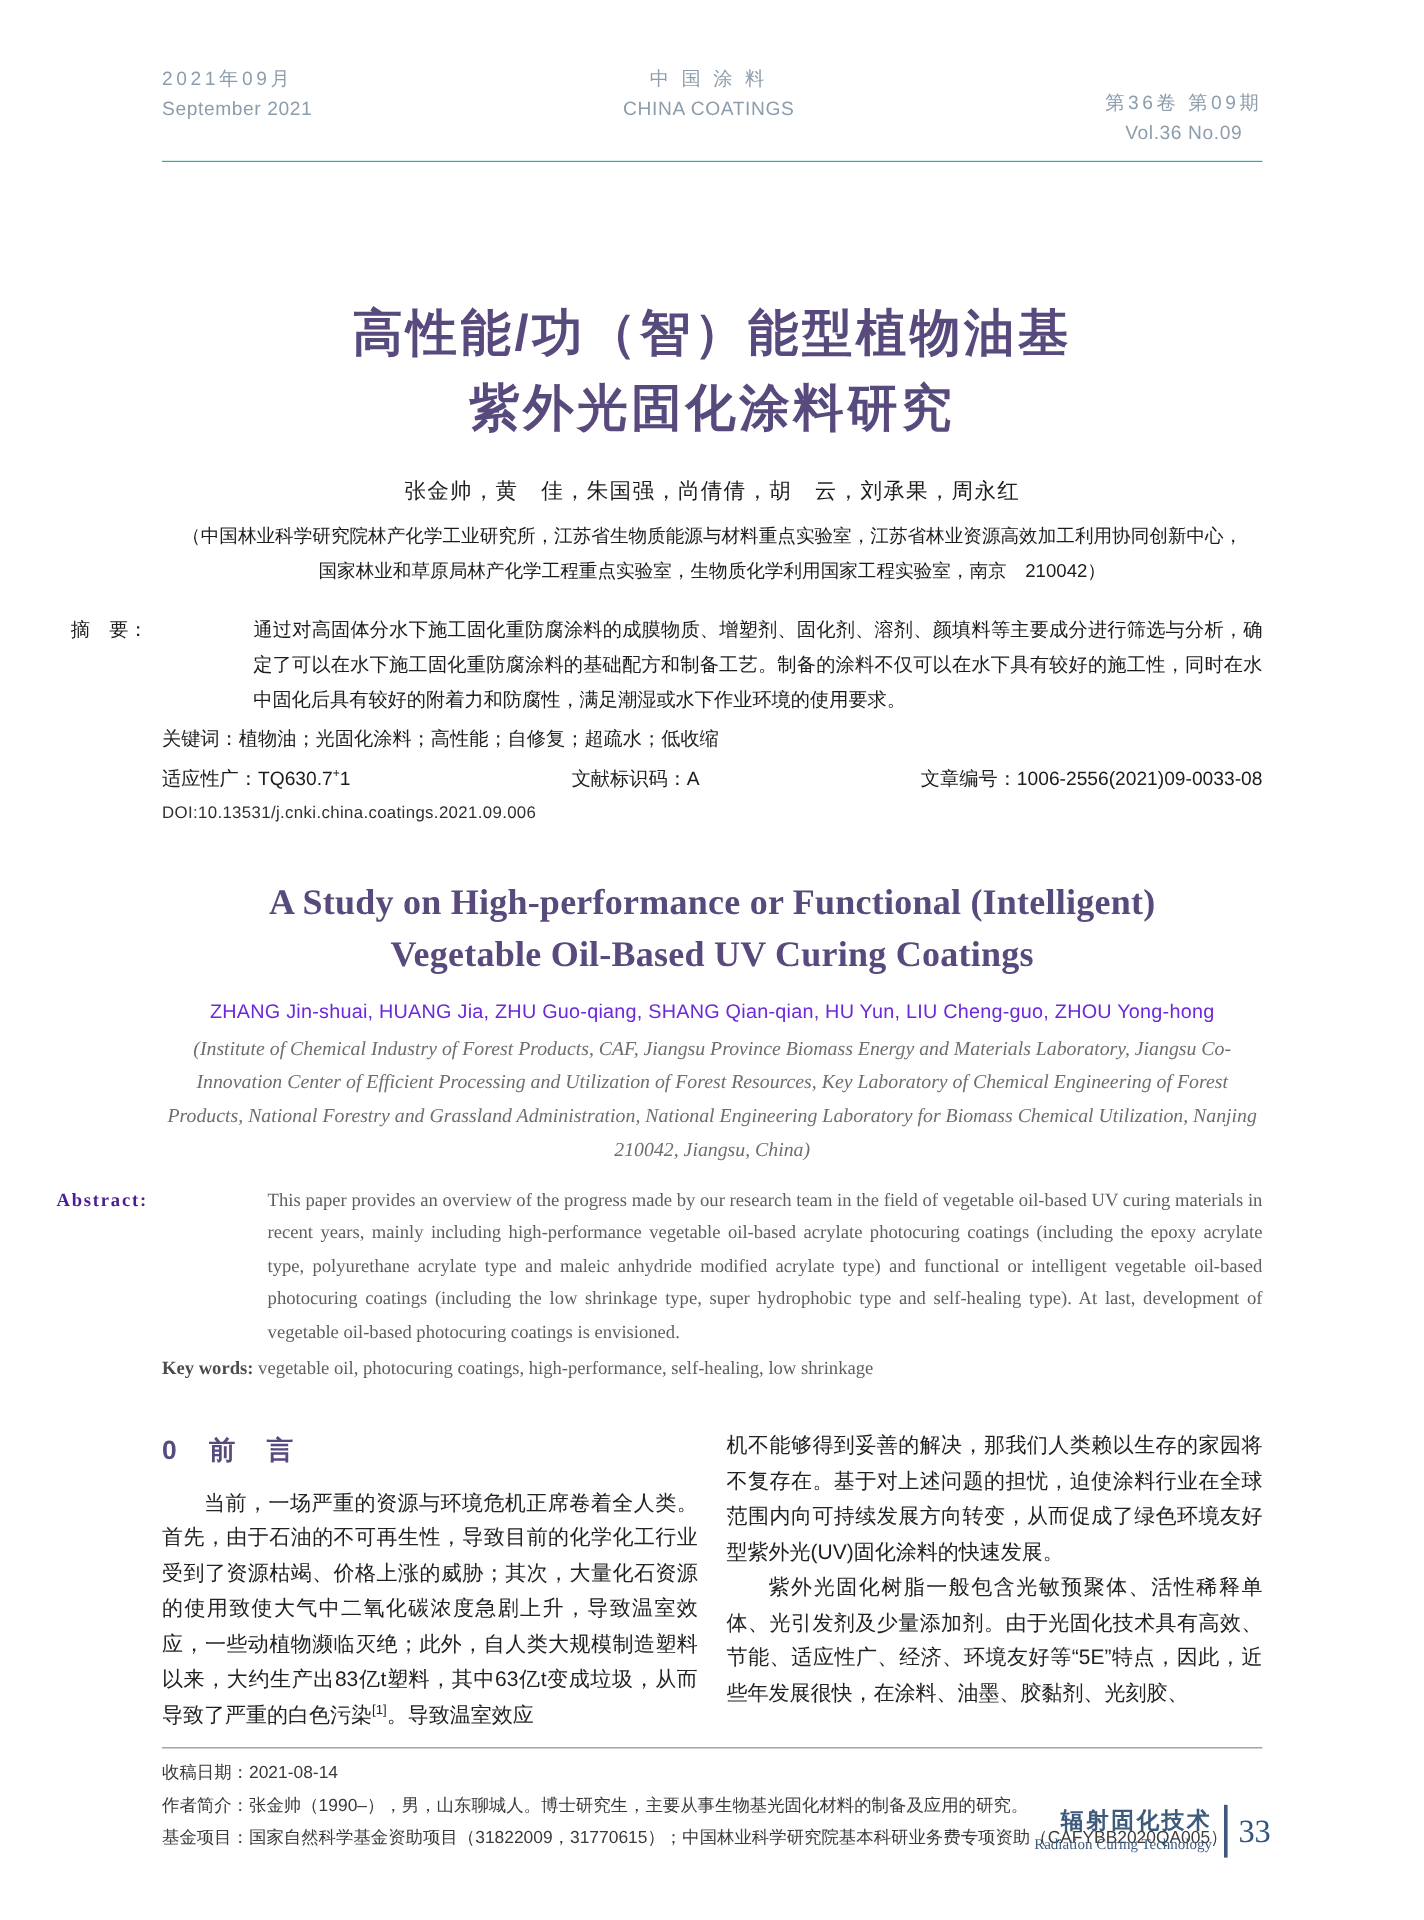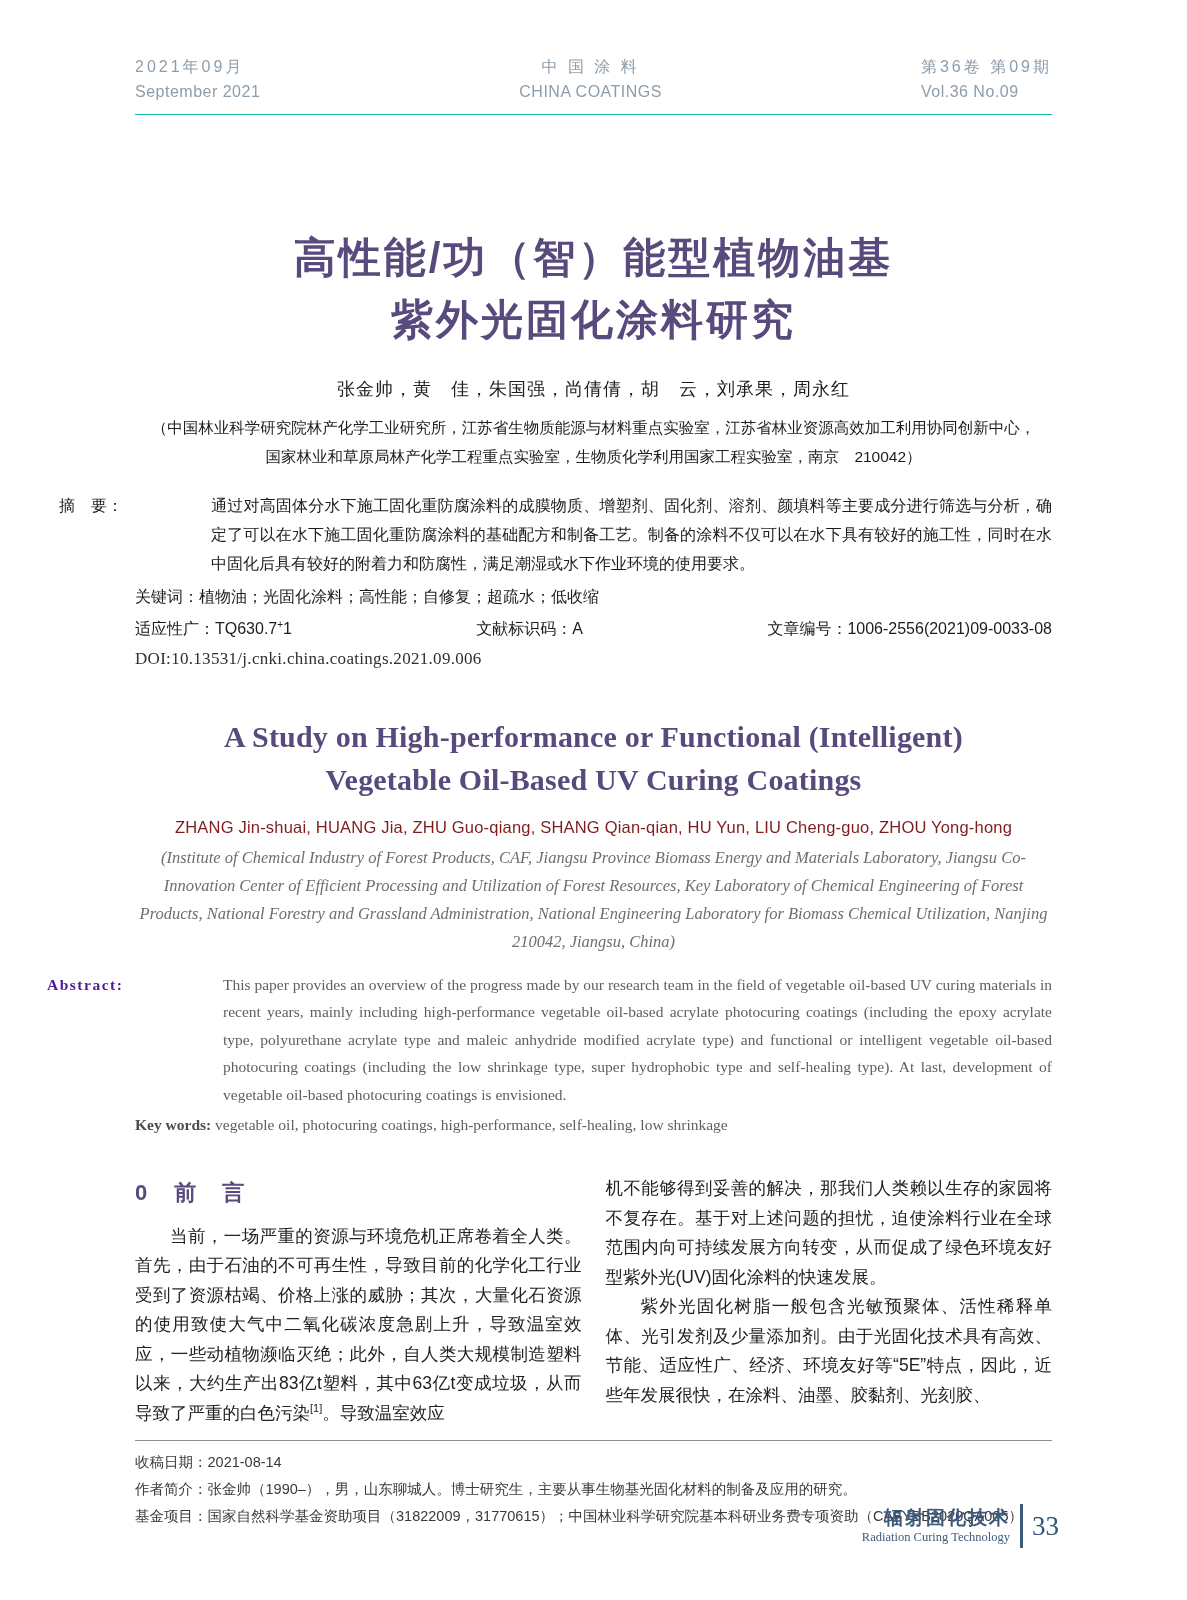--- a/index.html
+++ b/index.html
@@ -16,46 +16,46 @@
   }
   
   .journal-header {
     display: flex; justify-content: space-between; align-items: flex-start;
     color: #8d9dab; font-size: 16px; line-height: 1.55;
     padding-bottom: 9px; border-bottom: 1px solid #14b8a6;
     letter-spacing: .5px;
   }
   .jh-col { display: flex; flex-direction: column; }
   .jh-center { text-align: center; }
-  .jh-right { text-align: left; }
+  .jh-right { text-align: center; margin-top: 20px; }
   .jh-cn { letter-spacing: 3px; }
   
   .title-cn {
     margin-top: 112px; text-align: center;
     color: #584a7c; font-weight: bold; font-size: 42px; line-height: 62px;
     letter-spacing: 3px;
   }
   .authors-cn { margin-top: 26px; text-align: center; font-size: 18px; color: #1c1c1c; letter-spacing: 1px; }
   .affil-cn { margin-top: 12px; text-align: center; font-size: 15.5px; line-height: 29px; color: #1c1c1c; }
   
   .hang { position: relative; margin-top: 20px; font-size: 16px; line-height: 29px; text-align: justify; color: #1c1c1c; }
   .hang .hang-label { display: inline-block; width: 76px; margin-left: 0; white-space: nowrap; }
   .hang .hang-body { display: inline; }
   .hang-wrap { padding-left: 76px; text-indent: -76px; }
   .kw-cn { margin-top: 4px; font-size: 16px; line-height: 29px; color: #1c1c1c; }
   .meta-row { margin-top: 8px; display: flex; justify-content: space-between; font-size: 16px; color: #1c1c1c; }
   .meta-row sup { font-size: 10px; vertical-align: super; }
-  .doi-line { margin-top: 9px; font-family: Liberation Serif, serif; font-size: 17px; color: #2f2f2f; letter-spacing: .3px; }
+  .doi-line { margin-top: 9px; font-family: Liberation Sans, sans-serif; font-size: 14px; color: #2f2f2f; letter-spacing: .3px; }
   
   .title-en {
     margin-top: 46px; text-align: center;
     font-family: "Liberation Serif", serif; font-weight: bold;
     color: #584a7c; font-size: 30px; line-height: 43px; letter-spacing: .2px;
   }
-  .authors-en { margin-top: 17px; text-align: center; font-size: 16.5px; color: #7f1d1d; letter-spacing: .2px; }
+  .authors-en { margin-top: 17px; text-align: center; font-size: 16.5px; color: #6d28d9; letter-spacing: .2px; }
   .affil-en {
     margin-top: 7px; text-align: center;
     font-family: "Liberation Serif", serif; font-style: italic;
     font-size: 16.5px; line-height: 28px; color: #6e6e6e;
   }
   .abs-en {
     margin-top: 15px;
     font-family: "Liberation Serif", serif; font-size: 15.5px; line-height: 27.5px;
     color: #5f5f5f; text-align: justify;
   }

